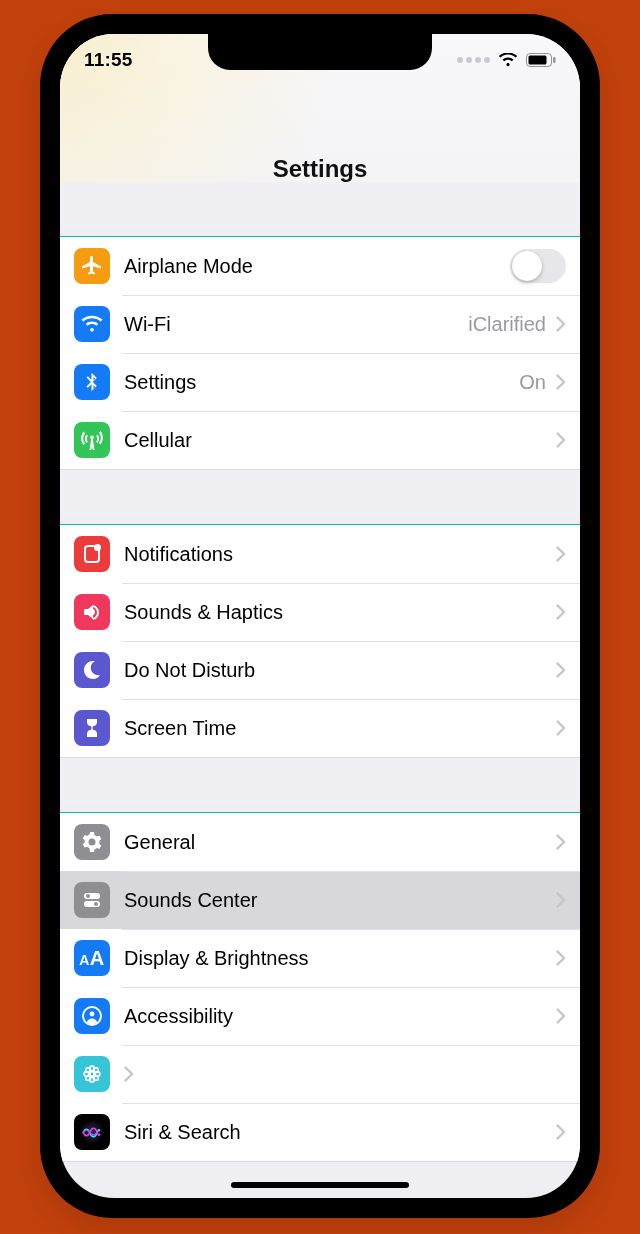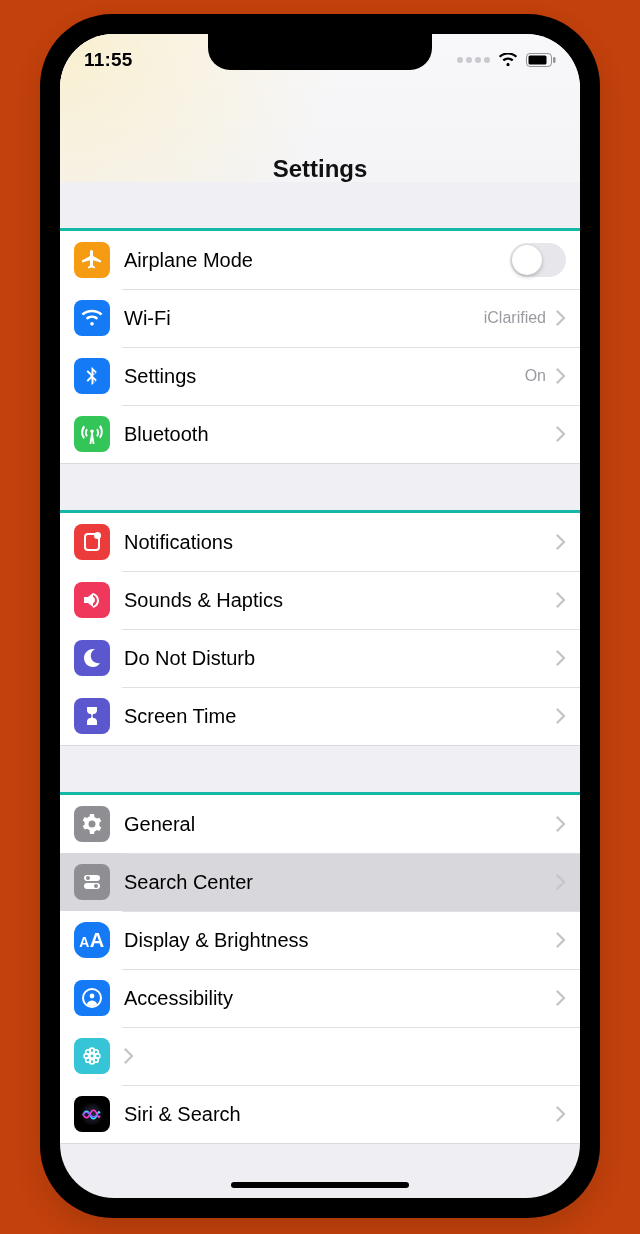--- a/index.html
+++ b/index.html
@@ -115,22 +115,23 @@
     bottom: 0;
     overflow: hidden;
   }
 
   .group-gap {
     height: 46px;
     background: #efeff4;
   }
   .group {
     background: #fff;
-    border-top: 3px solid #14b8a6;
+    border-top: 1px solid #14b8a6;
     border-bottom: 1px solid #dadade;
+    margin-top: 8px;
   }
   .row {
     display: flex;
     align-items: center;
     min-height: 58px;
     padding: 0 14px 0 14px;
     box-sizing: border-box;
     position: relative;
   }
   .row + .row::before {
@@ -157,21 +158,21 @@
   .icon svg { display:block; }
   .label {
     flex: 1;
     font-size: 20px;
     color: #000;
     text-align: left;
     white-space: nowrap;
     overflow: hidden;
   }
   .detail {
-    font-size: 16px;
+    font-size: 20px;
     color: #9a9aa1;
     margin-right: 10px;
   }
   .chevron {
     color: #c5c5ca;
     flex-shrink: 0;
   }
   .chevron svg { display:block; }
   .switch {
     width: 56px; height: 34px;
@@ -289,21 +290,21 @@
                   <path d="M1.5 1.5L8 8l-6.5 6.5" fill="none" stroke="currentColor" stroke-width="2.4" stroke-linecap="round" stroke-linejoin="round"></path>
                 </svg>
               </div>
             </div>
             <div class="row">
               <div class="icon" style="background: rgb(51, 197, 88);">
                 <svg width="24" height="24" viewBox="0 0 24 24">
                   <path fill="#fff" d="M12 7.5c-1 0-1.8.8-1.8 1.8 0 .7.4 1.3 1 1.6L9.5 22h1.8l.7-4h0l.7 4h1.8l-1.7-11.1c.6-.3 1-.9 1-1.6 0-1-.8-1.8-1.8-1.8zm-4.2 6c-1.3-1.6-1.3-4 0-5.6L6.4 6.5c-2 2.4-2 6 0 8.4l1.4-1.4zm9.8-7l-1.4 1.4c1.3 1.6 1.3 4 0 5.6l1.4 1.4c2-2.4 2-6 0-8.4zM4.9 5L3.5 3.6c-3.1 3.8-3.1 9.5 0 13.3L4.9 15.5c-2.3-2.9-2.3-7.1 0-10zm14.2 0c2.3 2.9 2.3 7.1 0 10l1.4 1.4c3.1-3.8 3.1-9.5 0-13.3L19.1 5z"></path>
                 </svg>
               </div>
-              <div class="label">Bluetooth</div>
+              <div class="label">Cellular</div>
               <div class="chevron">
                 <svg width="10" height="16" viewBox="0 0 10 16">
                   <path d="M1.5 1.5L8 8l-6.5 6.5" fill="none" stroke="currentColor" stroke-width="2.4" stroke-linecap="round" stroke-linejoin="round"></path>
                 </svg>
               </div>
             </div>
           </div>
           <div class="group-gap"></div>
           <div class="group">
             <div class="row">
@@ -378,29 +379,29 @@
             </div>
             <div class="row selected">
               <div class="icon" style="background: rgb(142, 142, 147);">
                 <svg width="24" height="24" viewBox="0 0 24 24">
         <rect x="4" y="5" width="16" height="6" rx="3" fill="#fff"></rect>
         <circle cx="8" cy="8" r="2" fill="#8e8e93"></circle>
         <rect x="4" y="13" width="16" height="6" rx="3" fill="#fff"></rect>
         <circle cx="16" cy="16" r="2" fill="#8e8e93"></circle>
       </svg>
               </div>
-              <div class="label">Search Center</div>
-              <div class="chevron">
-                <svg width="10" height="16" viewBox="0 0 10 16">
-                  <path d="M1.5 1.5L8 8l-6.5 6.5" fill="none" stroke="currentColor" stroke-width="2.4" stroke-linecap="round" stroke-linejoin="round"></path>
-                </svg>
-              </div>
-            </div>
-            <div class="row">
-              <div class="icon" style="background: rgb(20, 122, 245); border-radius: 12px;">
+              <div class="label">Sounds Center</div>
+              <div class="chevron">
+                <svg width="10" height="16" viewBox="0 0 10 16">
+                  <path d="M1.5 1.5L8 8l-6.5 6.5" fill="none" stroke="currentColor" stroke-width="2.4" stroke-linecap="round" stroke-linejoin="round"></path>
+                </svg>
+              </div>
+            </div>
+            <div class="row">
+              <div class="icon" style="background: rgb(20, 122, 245);">
                 <span class="aa-text"><span>A</span><span class="aa-big">A</span></span>
               </div>
               <div class="label">Display &amp; Brightness</div>
               <div class="chevron">
                 <svg width="10" height="16" viewBox="0 0 10 16">
                   <path d="M1.5 1.5L8 8l-6.5 6.5" fill="none" stroke="currentColor" stroke-width="2.4" stroke-linecap="round" stroke-linejoin="round"></path>
                 </svg>
               </div>
             </div>
             <div class="row">

